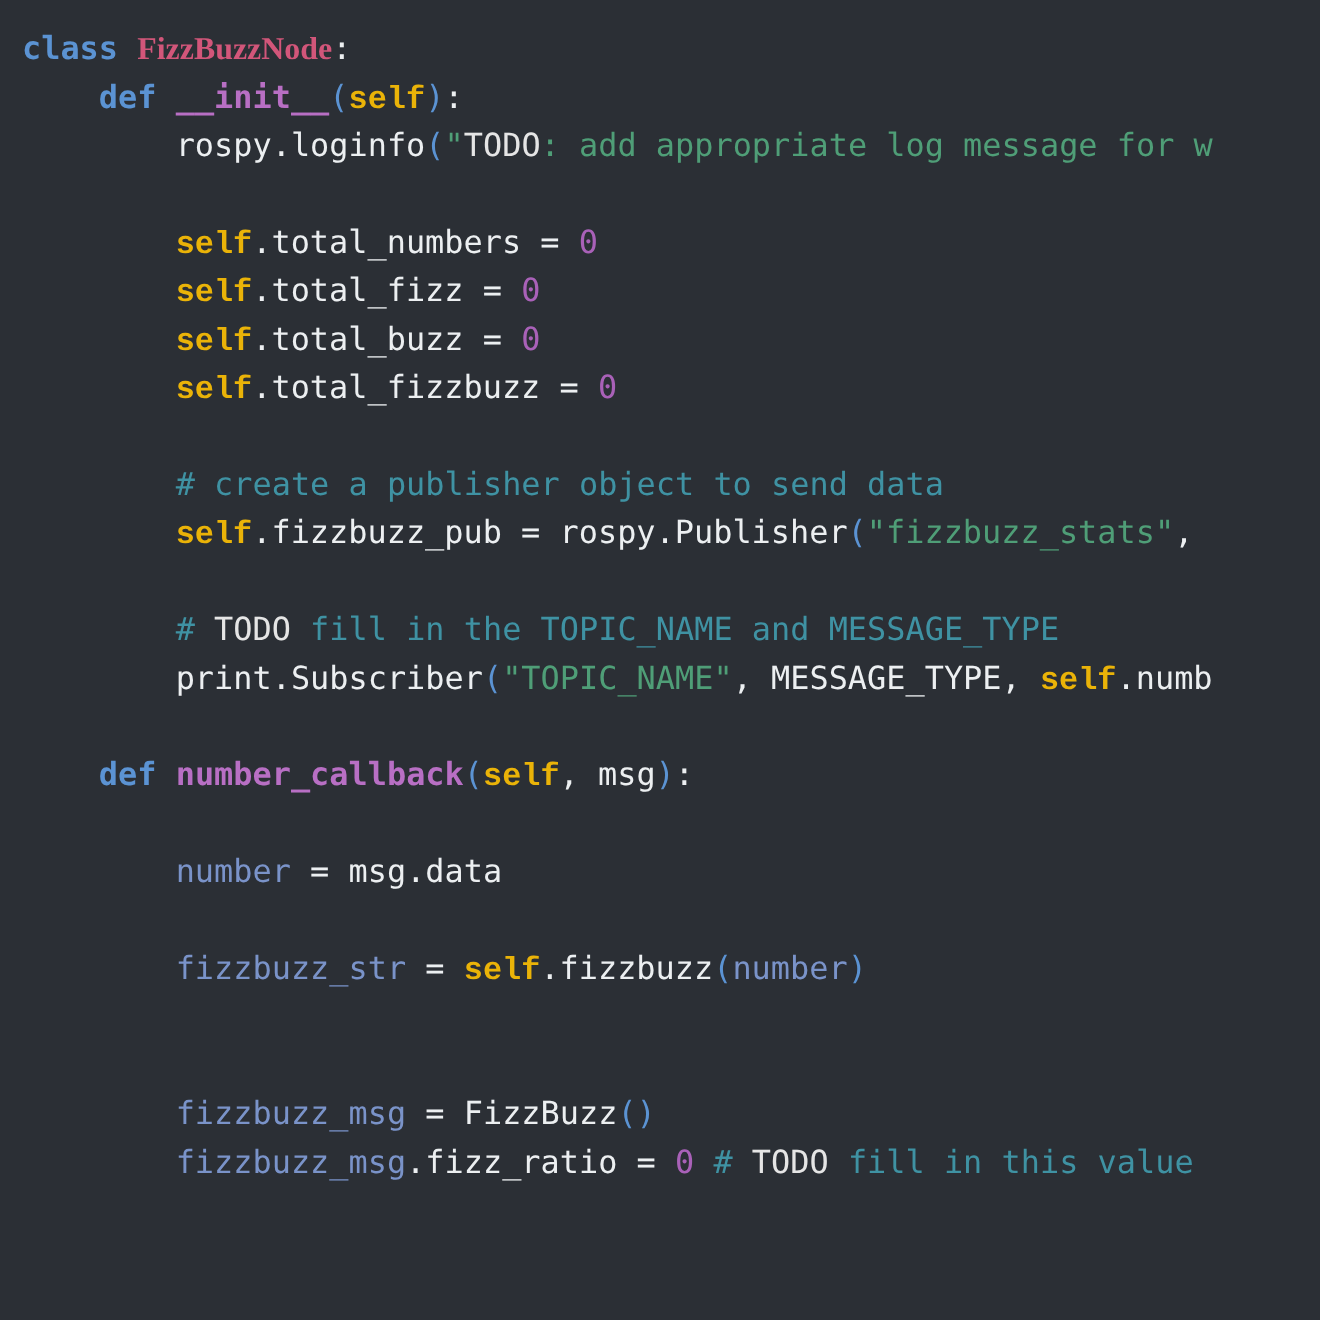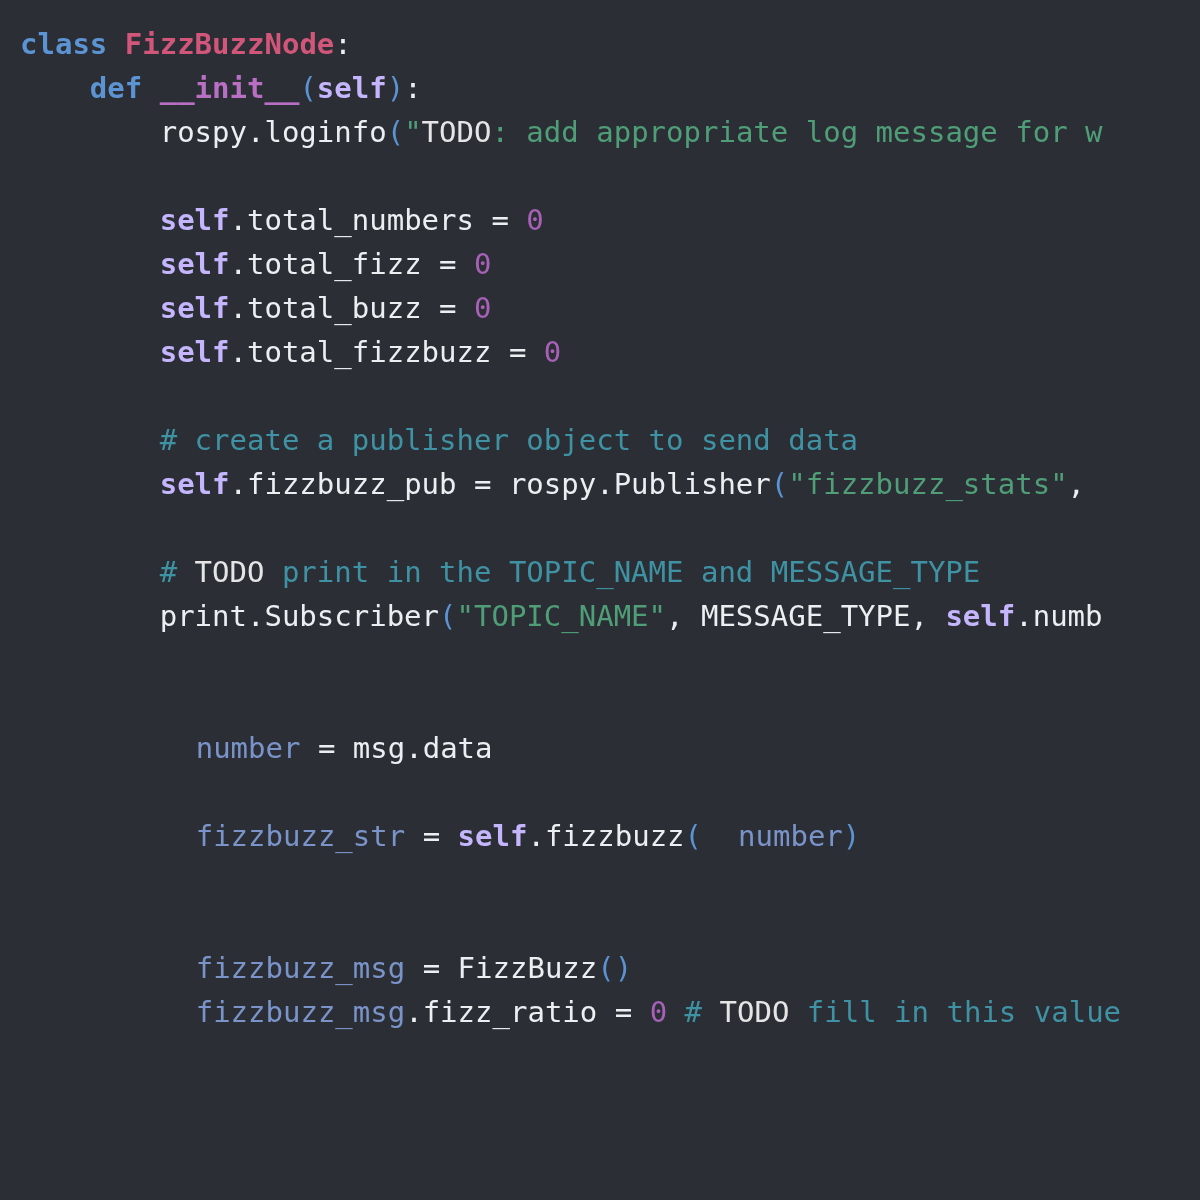--- a/index.html
+++ b/index.html
@@ -27,52 +27,53 @@
     line-height: 44px;
     font-size: 29px;
     letter-spacing: 0px;
     white-space: pre;
     padding-left: 20px;
     color: #e8e8e8;
     font-family: "DejaVu Sans Mono", "Liberation Mono", monospace;
   }
   .tok { white-space: pre; }
   .t-kw       { color: #5b93d3; font-weight: bold; }
-  .t-class    { color: #d2567a; font-weight: bold; }
+  .t-class    { color: #d2567a; font-weight: bold; font-family: Liberation Serif, serif; }
   .t-func     { color: #b86fc4; font-weight: bold; }
   .t-dunder   { color: #b86fc4; font-weight: bold; }
-  .t-self     { color: #c4b5fd; font-weight: bold; }
+  .t-self     { color: #eab308; font-weight: bold; font-family: Liberation Mono, monospace; }
   .t-plain    { color: #eceff1; }
   .t-paren    { color: #5b93d3; }
   .t-string   { color: #4f9e77; }
   .t-comment  { color: #3f92a3; }
   .t-todo     { color: #e5e5e5; }
   .t-num      { color: #a961b8; }
-  .t-var      { color: #7a93c9; margin-left: 36px; }
+  .t-var      { color: #7a93c9; }
 </style>
 </head>
 <body>
 
 <div id="editor">
   <div id="code-lines">
       <div class="code-line"><span class="tok t-kw">class</span><span class="tok t-plain"> </span><span class="tok t-class">FizzBuzzNode</span><span class="tok t-plain">:</span></div>
       <div class="code-line"><span class="tok t-plain">    </span><span class="tok t-kw">def</span><span class="tok t-plain"> </span><span class="tok t-dunder">__init__</span><span class="tok t-paren">(</span><span class="tok t-self">self</span><span class="tok t-paren">)</span><span class="tok t-plain">:</span></div>
       <div class="code-line"><span class="tok t-plain">        </span><span class="tok t-plain">rospy.loginfo</span><span class="tok t-paren">(</span><span class="tok t-string">"</span><span class="tok t-todo">TODO</span><span class="tok t-string">: add appropriate log message for w</span></div>
       <div class="code-line">&nbsp;</div>
       <div class="code-line"><span class="tok t-plain">        </span><span class="tok t-self">self</span><span class="tok t-plain">.total_numbers = </span><span class="tok t-num">0</span></div>
       <div class="code-line"><span class="tok t-plain">        </span><span class="tok t-self">self</span><span class="tok t-plain">.total_fizz = </span><span class="tok t-num">0</span></div>
       <div class="code-line"><span class="tok t-plain">        </span><span class="tok t-self">self</span><span class="tok t-plain">.total_buzz = </span><span class="tok t-num">0</span></div>
       <div class="code-line"><span class="tok t-plain">        </span><span class="tok t-self">self</span><span class="tok t-plain">.total_fizzbuzz = </span><span class="tok t-num">0</span></div>
       <div class="code-line">&nbsp;</div>
       <div class="code-line"><span class="tok t-plain">        </span><span class="tok t-comment"># create a publisher object to send data</span></div>
       <div class="code-line"><span class="tok t-plain">        </span><span class="tok t-self">self</span><span class="tok t-plain">.fizzbuzz_pub = rospy.Publisher</span><span class="tok t-paren">(</span><span class="tok t-string">"fizzbuzz_stats"</span><span class="tok t-plain">,</span></div>
       <div class="code-line">&nbsp;</div>
-      <div class="code-line"><span class="tok t-plain">        </span><span class="tok t-comment"># </span><span class="tok t-todo">TODO</span><span class="tok t-comment"> print in the TOPIC_NAME and MESSAGE_TYPE</span></div>
+      <div class="code-line"><span class="tok t-plain">        </span><span class="tok t-comment"># </span><span class="tok t-todo">TODO</span><span class="tok t-comment"> fill in the TOPIC_NAME and MESSAGE_TYPE</span></div>
       <div class="code-line"><span class="tok t-plain">        </span><span class="tok t-plain">print.Subscriber</span><span class="tok t-paren">(</span><span class="tok t-string">"TOPIC_NAME"</span><span class="tok t-plain">, MESSAGE_TYPE, </span><span class="tok t-self">self</span><span class="tok t-plain">.numb</span></div>
       <div class="code-line">&nbsp;</div>
+      <div class="code-line"><span class="tok t-plain">    </span><span class="tok t-kw">def</span><span class="tok t-plain"> </span><span class="tok t-func">number_callback</span><span class="tok t-paren">(</span><span class="tok t-self">self</span><span class="tok t-plain">, msg</span><span class="tok t-paren">)</span><span class="tok t-plain">:</span></div>
       <div class="code-line">&nbsp;</div>
       <div class="code-line"><span class="tok t-plain">        </span><span class="tok t-var">number</span><span class="tok t-plain"> = msg.data</span></div>
       <div class="code-line">&nbsp;</div>
       <div class="code-line"><span class="tok t-plain">        </span><span class="tok t-var">fizzbuzz_str</span><span class="tok t-plain"> = </span><span class="tok t-self">self</span><span class="tok t-plain">.fizzbuzz</span><span class="tok t-paren">(</span><span class="tok t-var">number</span><span class="tok t-paren">)</span></div>
       <div class="code-line"><span class="tok t-plain">        </span></div>
       <div class="code-line">&nbsp;</div>
       <div class="code-line"><span class="tok t-plain">        </span><span class="tok t-var">fizzbuzz_msg</span><span class="tok t-plain"> = FizzBuzz</span><span class="tok t-paren">()</span></div>
       <div class="code-line"><span class="tok t-plain">        </span><span class="tok t-var">fizzbuzz_msg</span><span class="tok t-plain">.fizz_ratio = </span><span class="tok t-num">0</span><span class="tok t-plain"> </span><span class="tok t-comment"># </span><span class="tok t-todo">TODO</span><span class="tok t-comment"> fill in this value</span></div>
     </div>
 </div>

